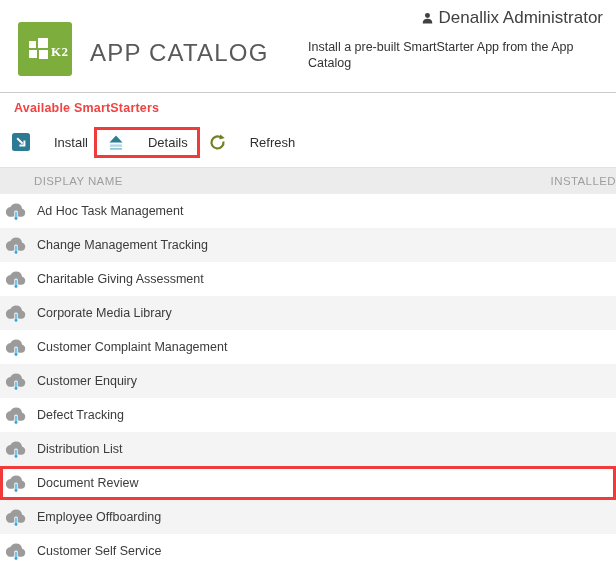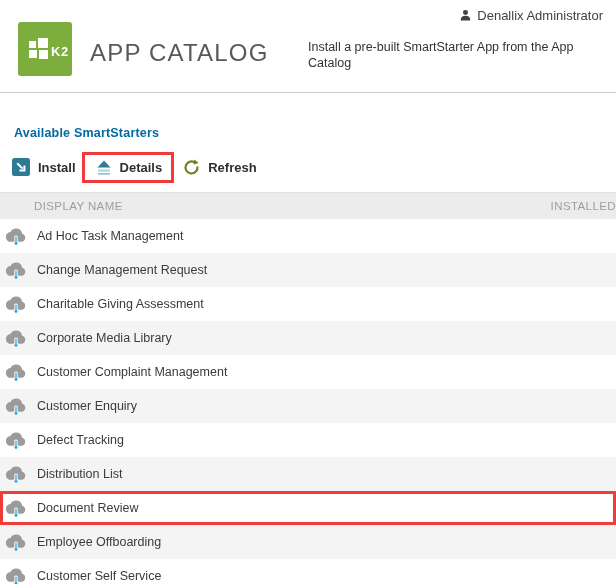--- a/index.html
+++ b/index.html
@@ -8,21 +8,21 @@
     background:#ffffff;
     font-family:"Liberation Sans", sans-serif;
     color:#333; position:relative;
   }
 
   
   .app-header { position:relative; height:92px; background:#fff; border-bottom:1px solid #cccccc; }
 
   .logo {
     position:absolute; left:18px; top:22px; width:54px; height:54px;
-    background:var(--brand-green,#7dad3c); border-radius:3px;
+    background:var(--brand-green,#7dad3c); border-radius:3px;font-family:Liberation Serif, serif;
   }
   .logo .squares { position:absolute; left:11px; top:16px; width:21px; height:21px; }
   .logo .sq { position:absolute; background:#fff; }
   .logo .sq1 { left:0;   top:3px;  width:7px;  height:7px; }
   .logo .sq2 { left:9px; top:0;    width:10px; height:10px; }
   .logo .sq3 { left:0;   top:12px; width:8px;  height:8px; }
   .logo .sq4 { left:10px;top:12px; width:9px;  height:9px; }
   .logo .k2-text {
     position:absolute; left:33px; top:22px;
     color:#fff; font-weight:bold; font-size:13px; letter-spacing:0.5px;
@@ -34,34 +34,34 @@
   }
 
   .app-desc {
     position:absolute; left:308px; top:39px; width:280px;
     font-size:12.5px; line-height:16px; color:#333;
   }
 
   .user-info {
     position:absolute; top:8px; right:13px;
     display:flex; align-items:center; gap:5px;
-    font-size:13px; color:#414042; cursor:pointer;
+    font-size:17px; color:#414042; cursor:pointer;
   }
   .user-info svg { display:block; }
 
   
   .section-title {
-    margin:33px 0 0 14px;
-    font-size:12.5px; font-weight:bold; color:#0369a1; letter-spacing:0.2px;
+    margin:8px 0 0 14px;
+    font-size:12.5px; font-weight:bold; color:#ef4444; letter-spacing:0.2px;
   }
 
   .toolbar { display:flex; align-items:center; margin:8px 0 0 12px; height:38px; }
   .tool {
-    display:flex; align-items:center; gap:8px;
-    font-size:13px; color:#2f2f2f; cursor:pointer; white-space:nowrap;font-weight:bold;
+    display:flex; align-items:center; gap:24px;
+    font-size:13px; color:#2f2f2f; cursor:pointer; white-space:nowrap;
   }
   .tool svg, .tool .sq-icon { display:block; flex:none; }
 
   .annotation-box {
     border:3px solid var(--annotation-red,#f03b3b);
     padding:4px 9px 4px 11px; margin-left:6px;
     display:flex; align-items:center;
   }
   .tool-refresh { margin-left:9px; }
 
@@ -160,21 +160,21 @@
     </span>
     <span class="row-label">Ad Hoc Task Management</span>
   </div>
     <div class="row alt">
     <span class="cloud">
       <svg width="20" height="22" viewBox="0 0 24 26">
         <path fill="#9b9b9b" d="M19.4 10.2A7.5 7.5 0 0 0 12 4 7.4 7.4 0 0 0 5.3 8.2 5.9 5.9 0 0 0 6.1 20h12.4a5 5 0 0 0 .9-9.8z"></path>
         <polygon fill="#3aa6d9" stroke="#ffffff" stroke-width="1.2" points="12,25.3 8.4,20.4 10.6,20.4 10.6,13.2 13.4,13.2 13.4,20.4 15.6,20.4"></polygon>
       </svg>
     </span>
-    <span class="row-label">Change Management Request</span>
+    <span class="row-label">Change Management Tracking</span>
   </div>
     <div class="row">
     <span class="cloud">
       <svg width="20" height="22" viewBox="0 0 24 26">
         <path fill="#9b9b9b" d="M19.4 10.2A7.5 7.5 0 0 0 12 4 7.4 7.4 0 0 0 5.3 8.2 5.9 5.9 0 0 0 6.1 20h12.4a5 5 0 0 0 .9-9.8z"></path>
         <polygon fill="#3aa6d9" stroke="#ffffff" stroke-width="1.2" points="12,25.3 8.4,20.4 10.6,20.4 10.6,13.2 13.4,13.2 13.4,20.4 15.6,20.4"></polygon>
       </svg>
     </span>
     <span class="row-label">Charitable Giving Assessment</span>
   </div>

